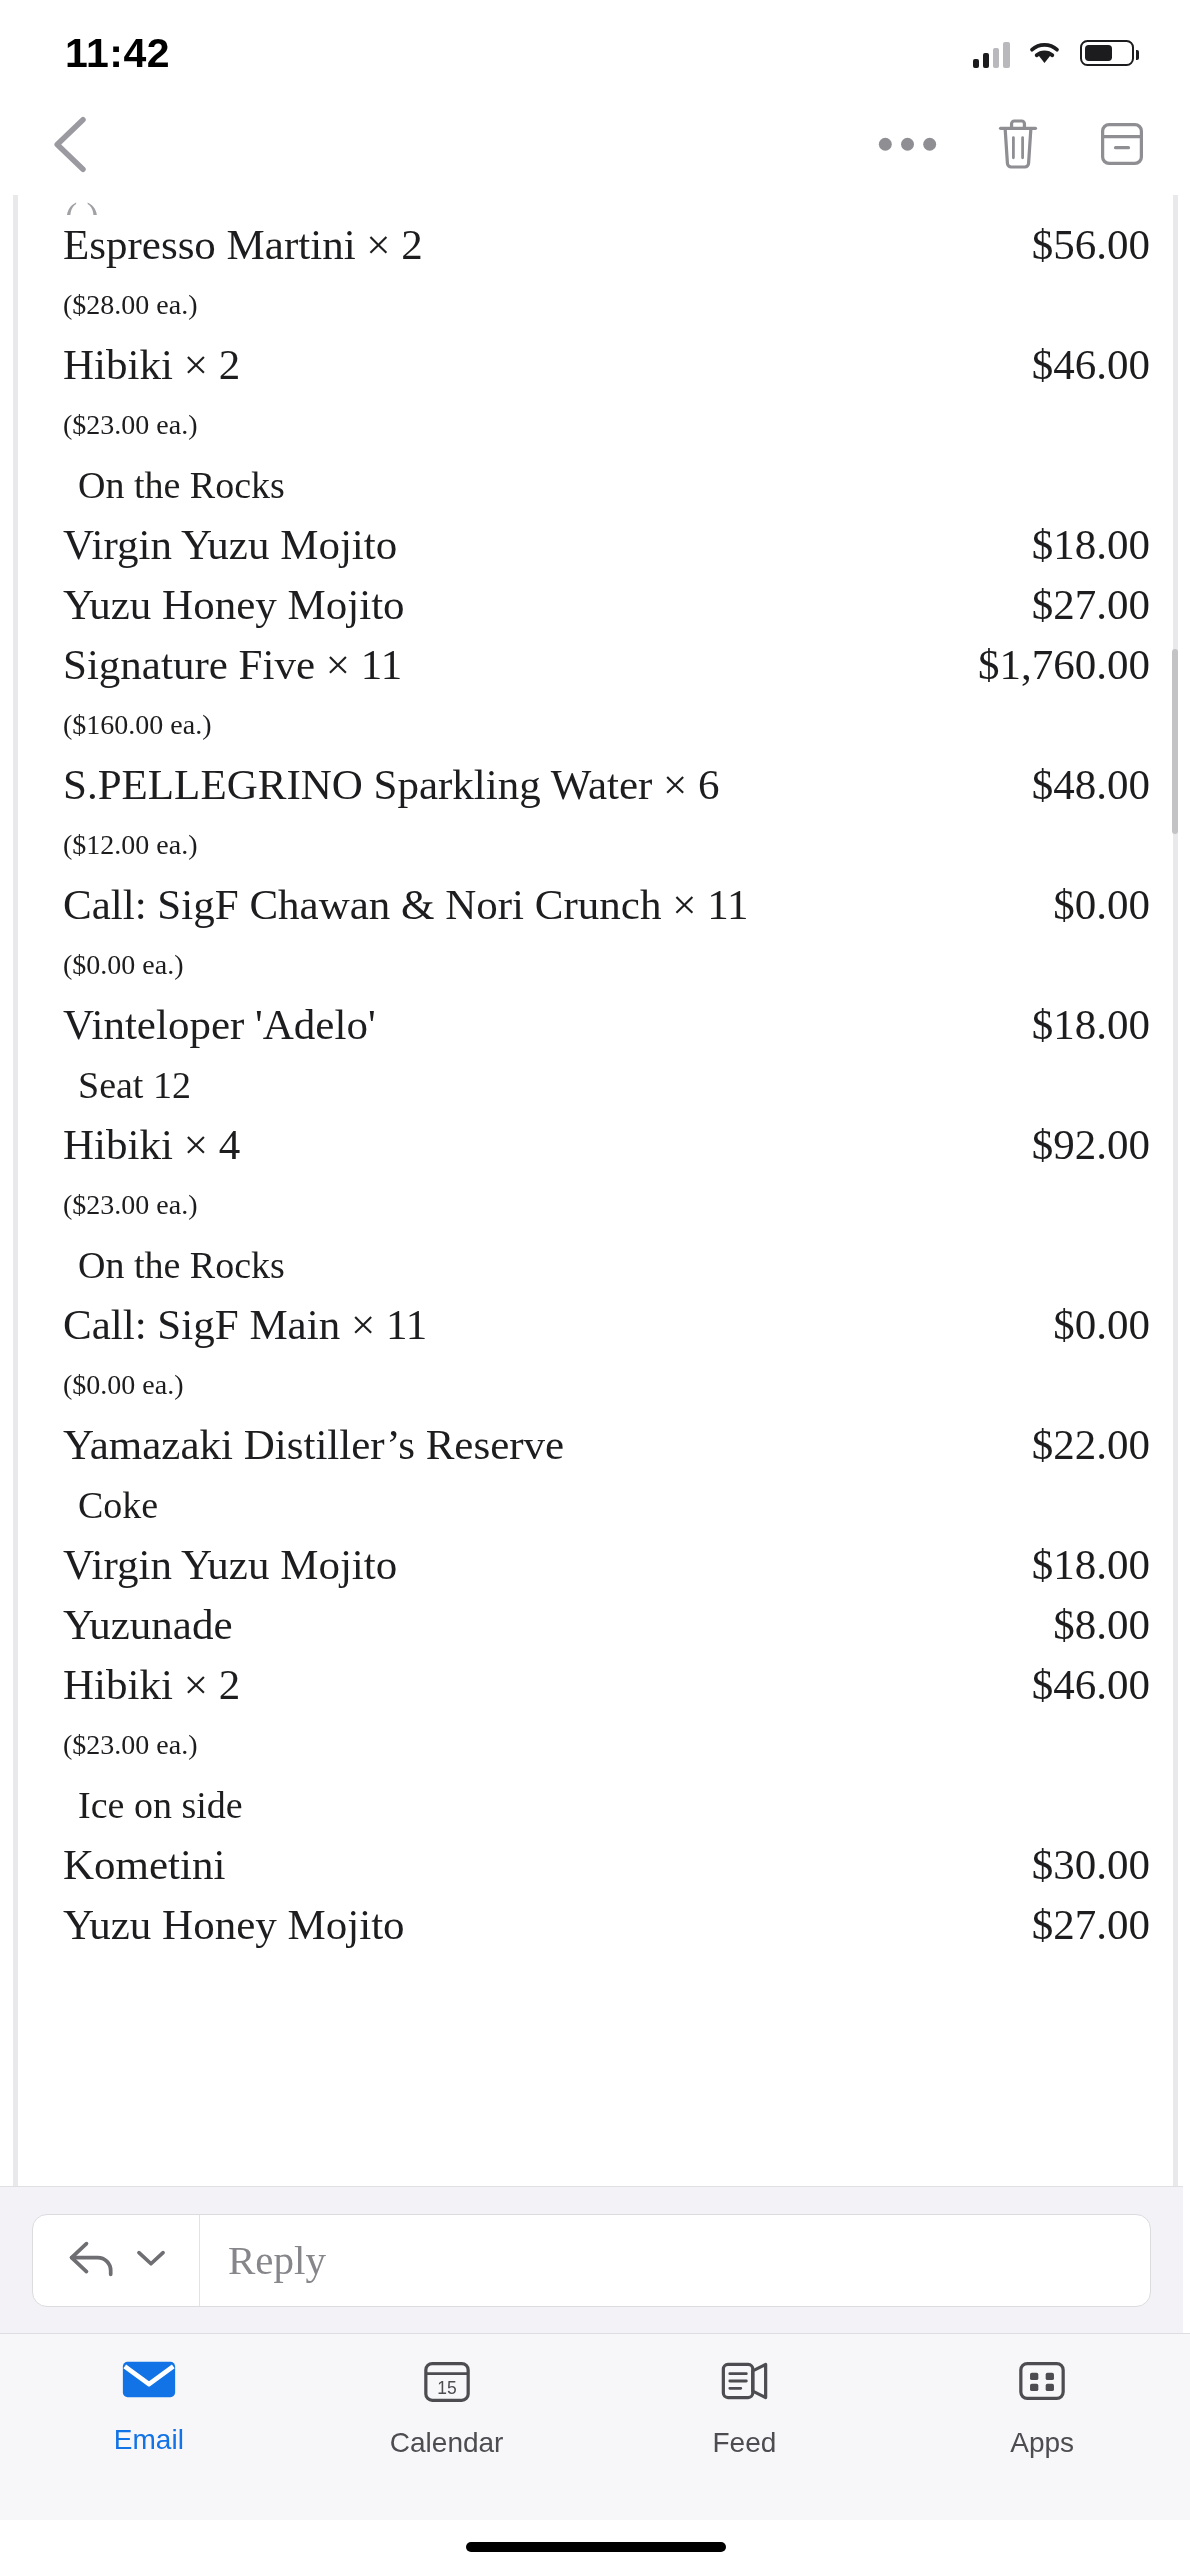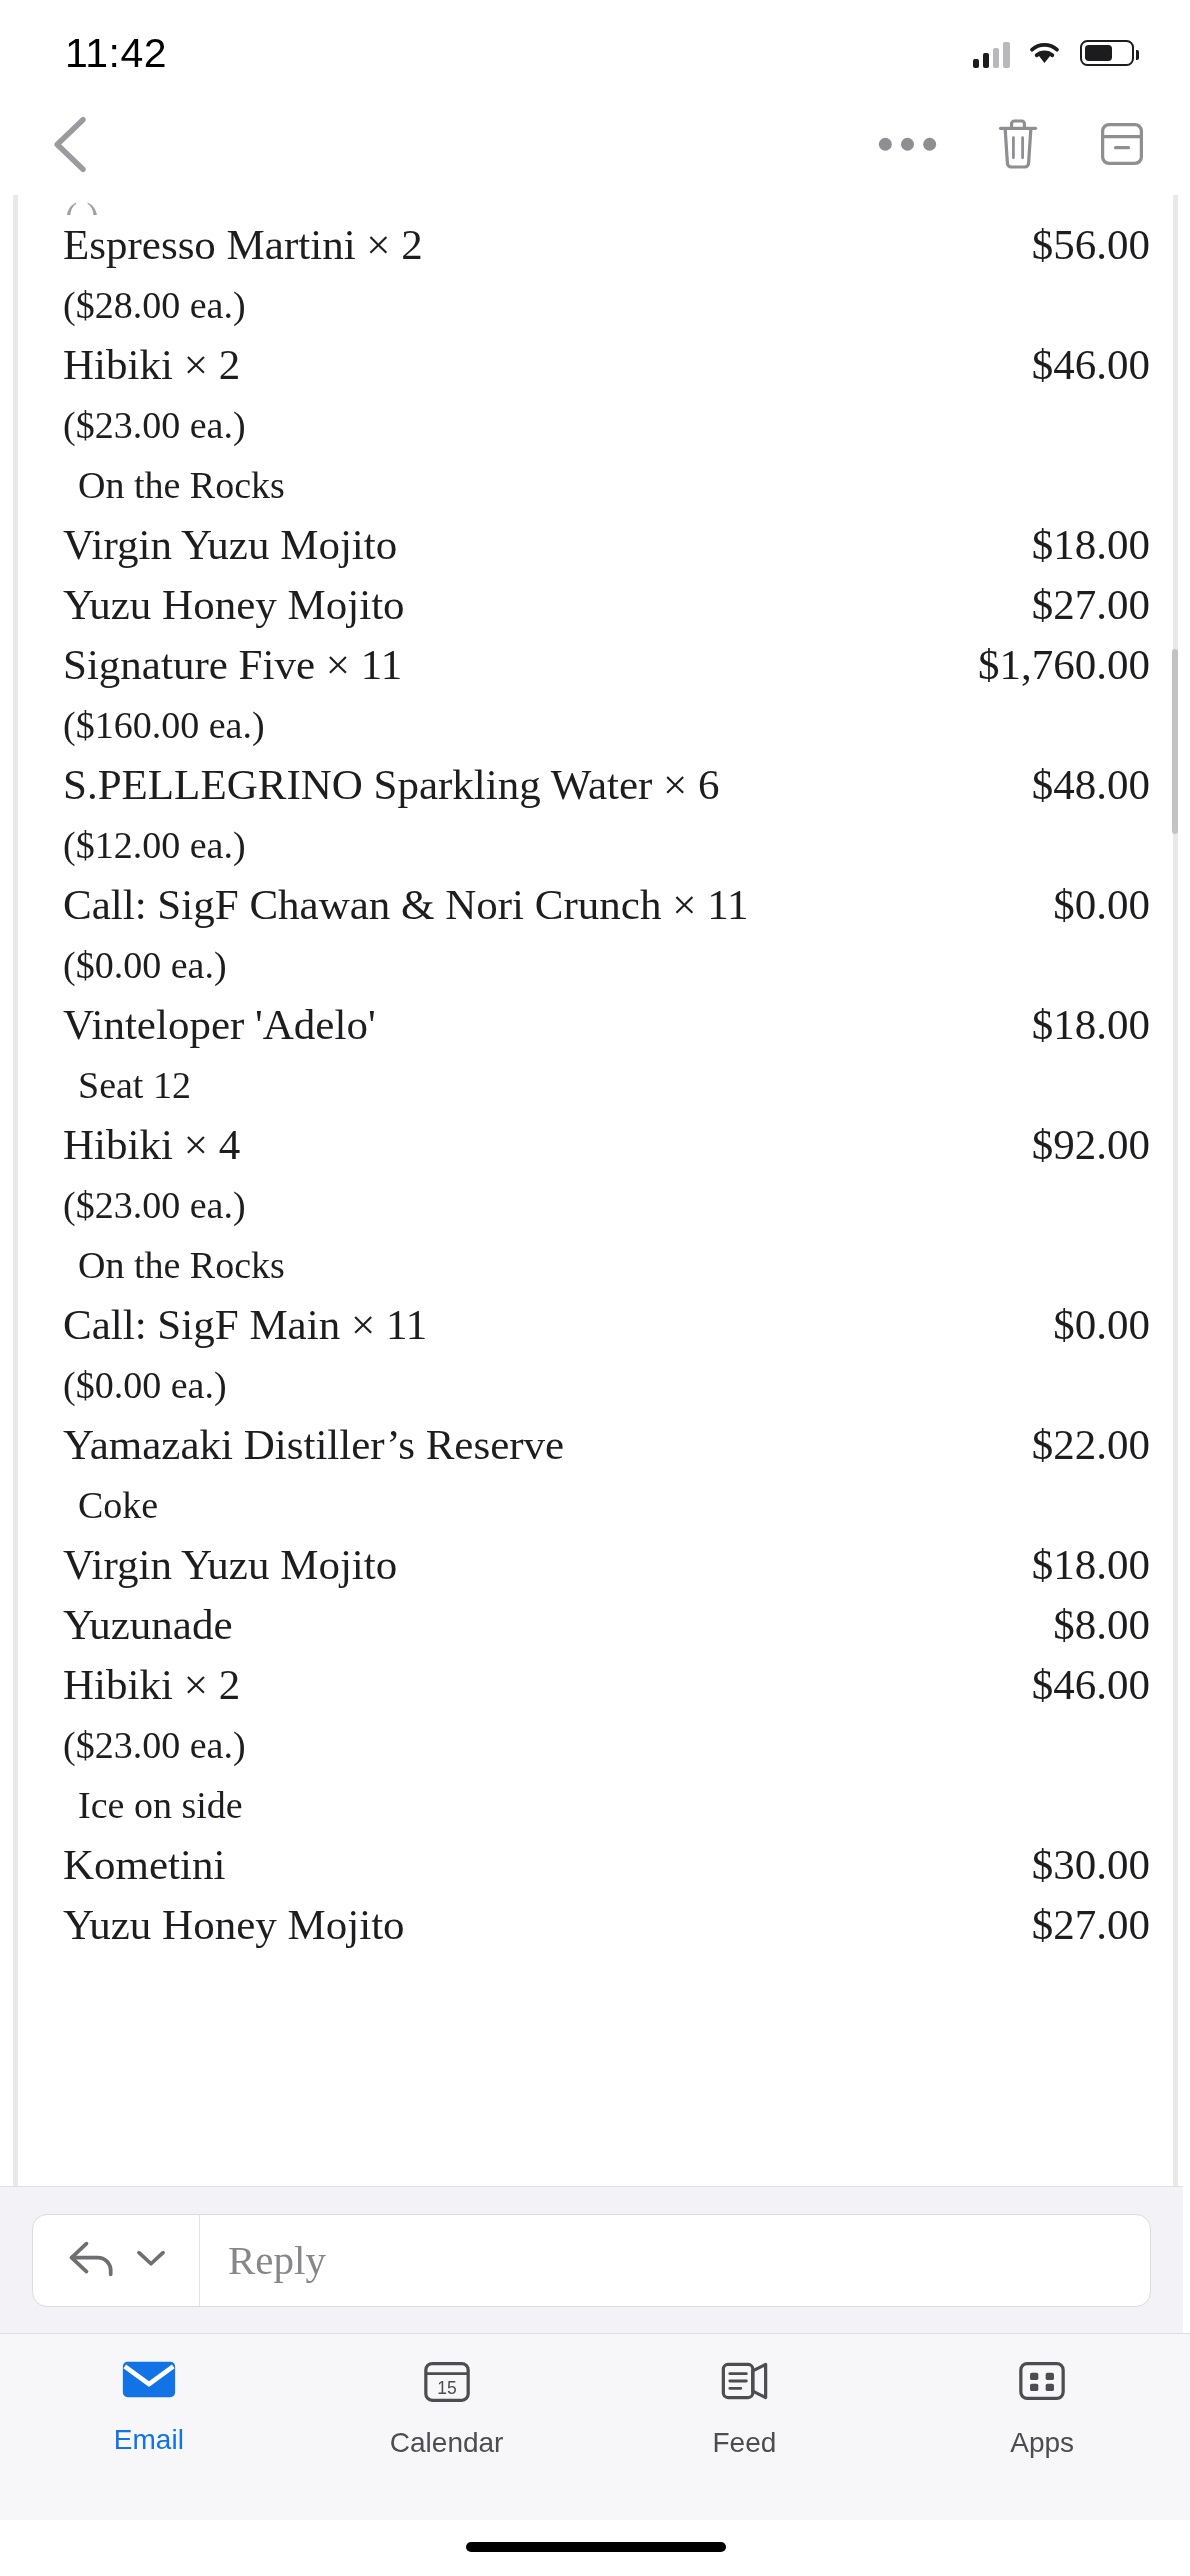--- a/index.html
+++ b/index.html
@@ -12,21 +12,21 @@
   body { position:relative; }
 
   
   .statusbar {
     height:93px;
     display:flex; align-items:center;
     padding:0 57px 0 65px;
     justify-content:space-between;
   }
   .status-time {
-    font-size:41px; font-weight:normal; color:#000;
+    font-size:41px; font-weight:bold; color:#000;
     letter-spacing:0.5px;
     margin-top:13px;
   }
   .status-right { display:flex; align-items:center; gap:16.7px; margin-top:13px; }
   .sig { display:flex; align-items:flex-end; gap:3.7px; height:30px; }
   .sig i { display:block; width:6.5px; background:#b9b9bd; border-radius:1.9px; }
   .sig i:nth-child(1){ height:9.3px; background:#1c1c1e;}
   .sig i:nth-child(2){ height:15px; background:#1c1c1e;}
   .sig i:nth-child(3){ height:20.4px; }
   .sig i:nth-child(4){ height:26px; }
@@ -79,21 +79,21 @@
     height:20.4px; overflow:hidden; color:#a0a0a5; font-size:37px;
     padding-left:1.9px; line-height:43px;
   }
   .row {
     display:flex; justify-content:space-between; align-items:baseline;
     font-size:43px; line-height:60px; white-space:nowrap;
   }
   .row .name { flex:1; padding-right:18.5px; }
   .row .price { text-align:right; }
   .sub {
-    font-size:38px; line-height:60px; color:#1d1d1f;
+    font-size:28px; line-height:60px; color:#1d1d1f;
   }
   .note { font-size:38px; line-height:60px; padding-left:15px; }
 
   
   .reply-area {
     position:absolute; left:0; right:8px; bottom:243px; height:147px;
     background:#f2f2f7;
     display:flex; align-items:center; padding:0 32px;
     border-top:0.9px solid #e0e0e4;
   }

